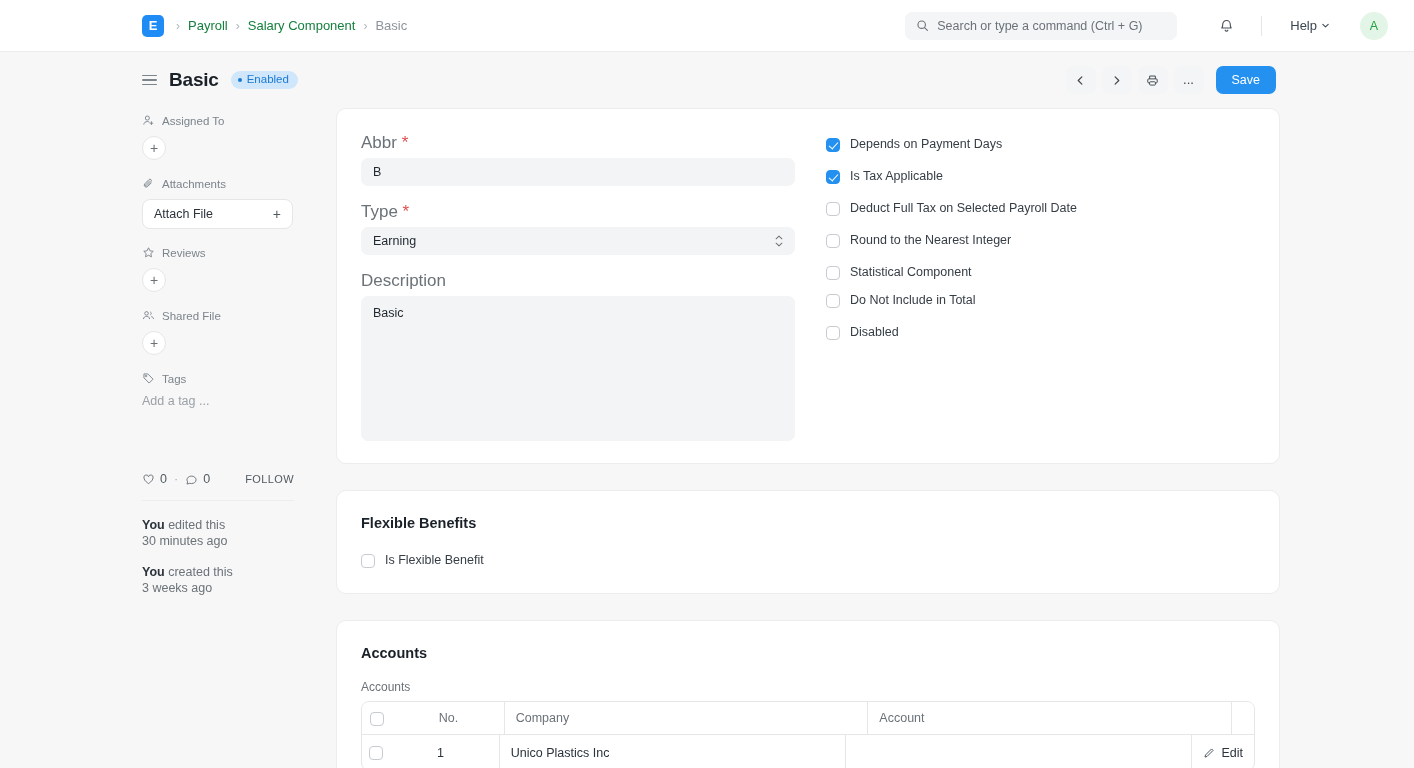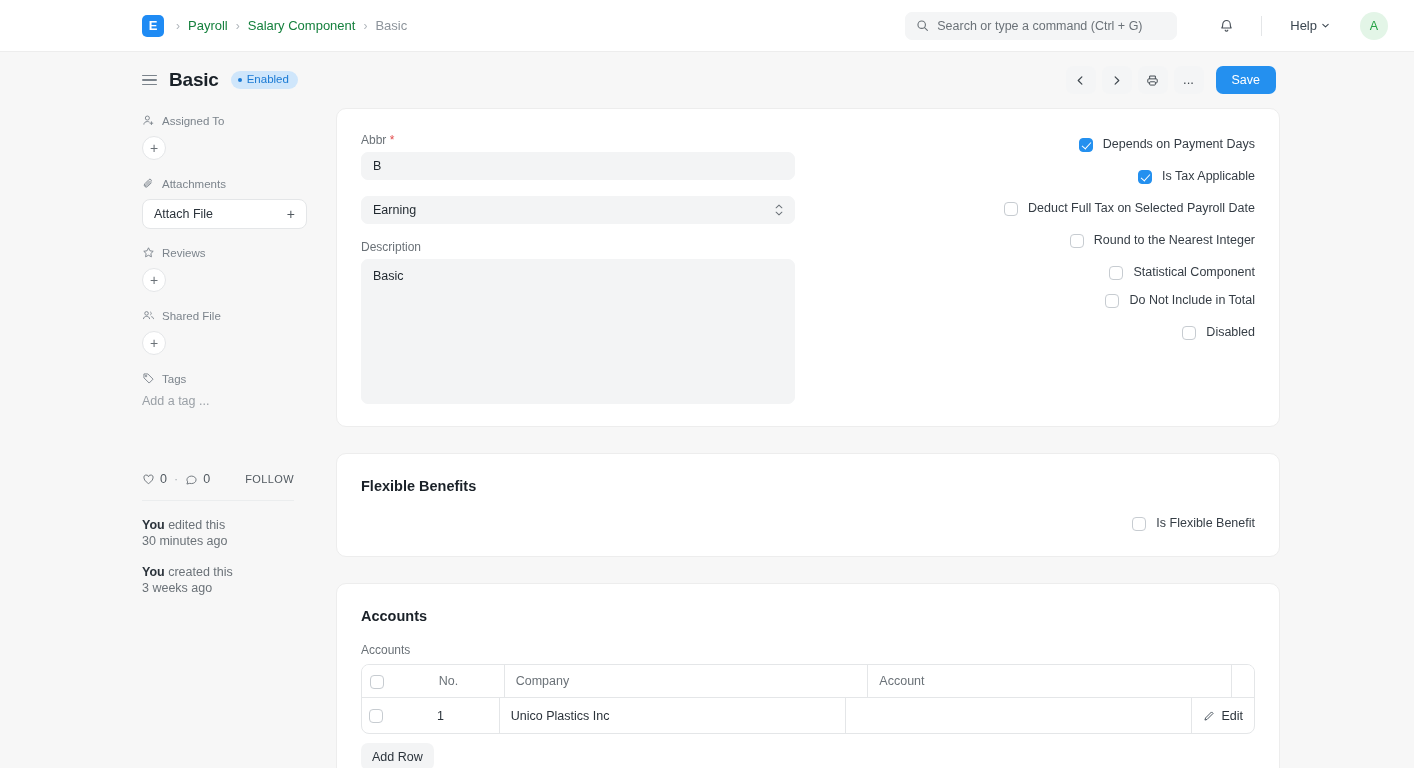--- a/index.html
+++ b/index.html
@@ -120,21 +120,21 @@
   .sb-head:first-child { margin-top: 0; }
   .circle-add {
     width: 24px; height: 24px;
     border: 1px solid #e4e6e8; border-radius: 50%;
     background: #fff;
     display: flex; align-items: center; justify-content: center;
     color: #6b7278; font-size: 14px; line-height: 1;
     cursor: pointer;
   }
   .attach-btn {
-    width: 165px; height: 30px;
+    width: 151px; height: 30px;
     border: 1px solid #e4e6e8; border-radius: 8px;
     background: #fff;
     display: flex; align-items: center;
     justify-content: space-between;
     padding: 0 11px;
     font-size: 12.5px; color: #2b333b;
     cursor: pointer;
   }
   .attach-btn .plus { color: #525a61; font-size: 14px; }
   .tag-input { font-size: 12.5px; color: #9ba1a7; margin-top: 2px; }
@@ -156,21 +156,21 @@
     border: 1px solid #ededed;
     border-radius: 10px;
     margin-bottom: 26px;
   }
   .card-pad { padding: 24px 24px 22px; }
   .cols { display: flex; }
   .col-l { width: 434px; flex: none; }
   .col-r { flex: 1; padding-left: 31px; padding-top: 4px; }
 
   .field { margin-bottom: 16px; }
-  .field-label { font-size: 12px; color: #6b7278; margin-bottom: 5px; }
+  .field-label { font-size: 17px; color: #6b7278; margin-bottom: 5px; }
   .req { color: #e24c4c; }
   .input-ctl {
     width: 100%; height: 28px;
     background: #f3f4f5;
     border: 1px solid #f3f4f5;
     border-radius: 7px;
     font-size: 12.5px; color: #1f272e;
     padding: 0 11px;
     display: flex; align-items: center;
     font-family: inherit;
@@ -186,21 +186,21 @@
     width: 100%; height: 145px;
     background: #f3f4f5;
     border: 1px solid #f3f4f5;
     border-radius: 7px;
     font-size: 12.5px; color: #1f272e;
     padding: 9px 11px;
     font-family: inherit;
   }
 
   
-  .cb-row { display: flex; align-items: flex-start; gap: 10px; margin-bottom: 17px; justify-content: flex-end; }
+  .cb-row { display: flex; align-items: flex-start; gap: 10px; margin-bottom: 17px; }
   .cb {
     width: 14px; height: 14px; flex: none;
     border: 1px solid #c7ccd1; border-radius: 4px;
     background: #fff; margin-top: 1px;
     cursor: pointer;
     position: relative;
   }
   .cb.checked { background: #2490ef; border-color: #2490ef; }
   .cb.checked::after {
     content: "";
@@ -441,20 +441,24 @@
 
           <div class="field">
             <div class="field-label">
               <span>Abbr</span>
               <span class="req">*</span>
             </div>
             <div class="input-ctl">B</div>
           </div>
 
           <div class="field">
+            <div class="field-label">
+              <span>Type</span>
+              <span class="req">*</span>
+            </div>
             <div class="input-ctl select-ctl">
               <span>Earning</span>
               <span class="chev">
                 <svg width="8" height="5" viewBox="0 0 10 6" fill="none" stroke="#6b7278" stroke-width="1.3">
                     <path d="M1.4 4.6 5 1.3l3.6 3.3" stroke-linecap="round" stroke-linejoin="round"></path>
                   </svg>
                 <svg width="8" height="5" viewBox="0 0 10 6" fill="none" stroke="#6b7278" stroke-width="1.3">
                     <path d="M1.4 1.4 5 4.7l3.6-3.3" stroke-linecap="round" stroke-linejoin="round"></path>
                   </svg>
               </span>

